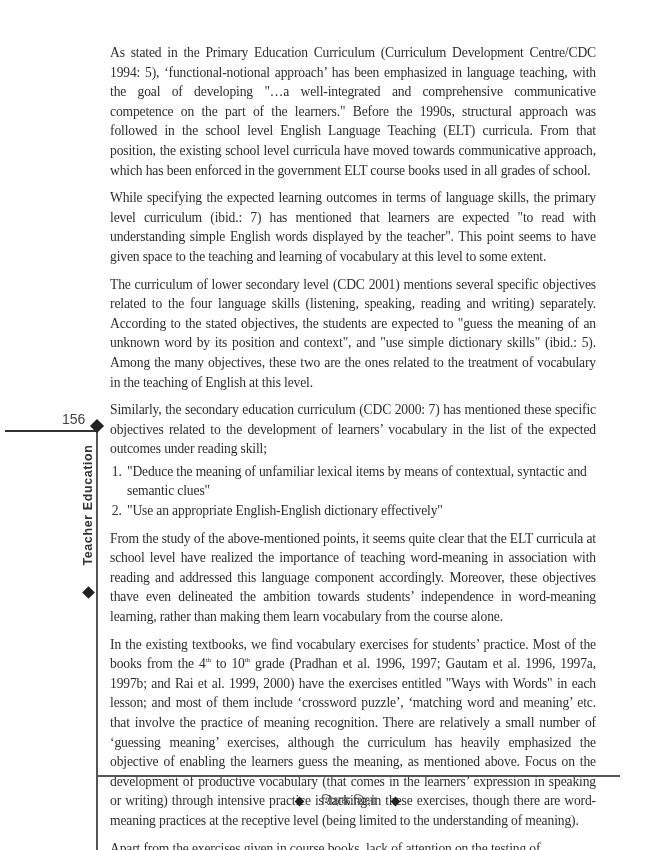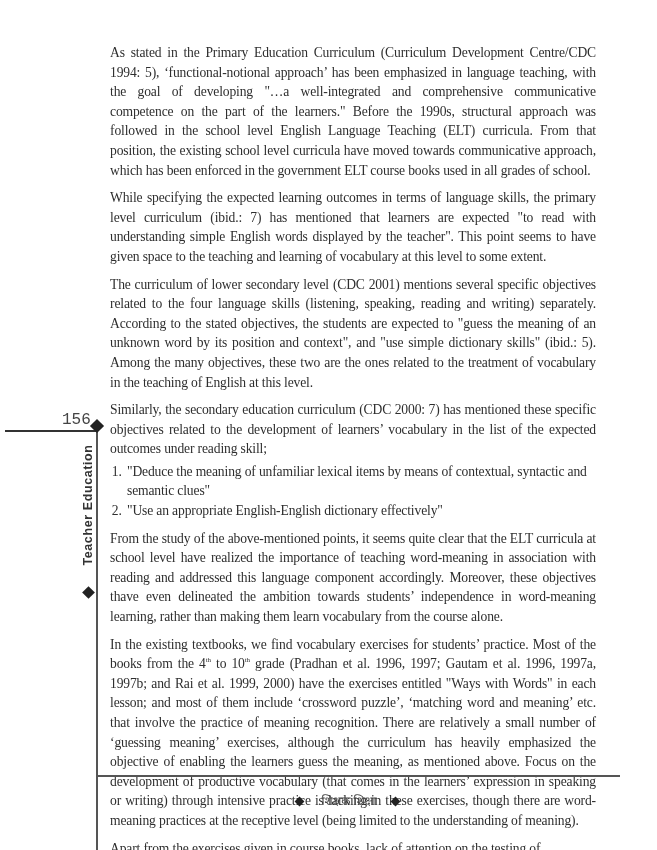--- a/index.html
+++ b/index.html
@@ -11,22 +11,22 @@
   .text-block {
     position: absolute; left: 110px; top: 35px; width: 486px;
     font-size: 13.6px; line-height: 19.6px; text-align: justify;
     letter-spacing: -0.15px;
   }
   .text-block p { margin: 8px 0 6px 0; }
   .text-block ol { margin: 0 0 4px 0; padding-left: 15px; }
   .text-block ol li { padding-left: 2px; text-align: left; }
   sup { font-size: 7px; line-height: 0; }
   .page-number {
-    position: absolute; left: 62px; top: 411px; font-family: Liberation Mono, monospace;
-    font-size: 16px; color: #444;
+    position: absolute; left: 62px; top: 411px; font-family: Liberation Sans, sans-serif;
+    font-size: 14px; color: #444;
   }
   .top-rule { position: absolute; left: 5px; top: 430px; width: 93px; height: 2px; background: #333; }
   .side-rule { position: absolute; left: 96px; top: 430px; width: 1.5px; height: 420px; background: #555; }
   .bottom-rule { position: absolute; left: 97px; top: 775px; width: 523px; height: 2px; background: #555; }
   .diamond { position: absolute; width: 9px; height: 9px; background: #222; transform: rotate(45deg); }
   .diamond-top { left: 92px; top: 421px; width: 10px; height: 10px; }
   .diamond-side { left: 84px; top: 588px; }
   .diamond-foot-left { left: 296px; top: 798px; width: 7px; height: 7px; }
   .diamond-foot-right { left: 392px; top: 798px; width: 7px; height: 7px; }
   .side-title {

